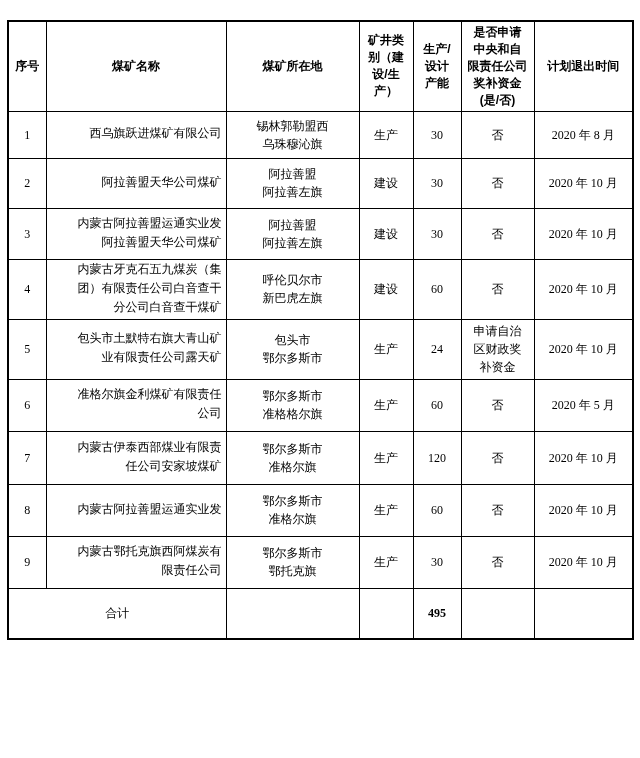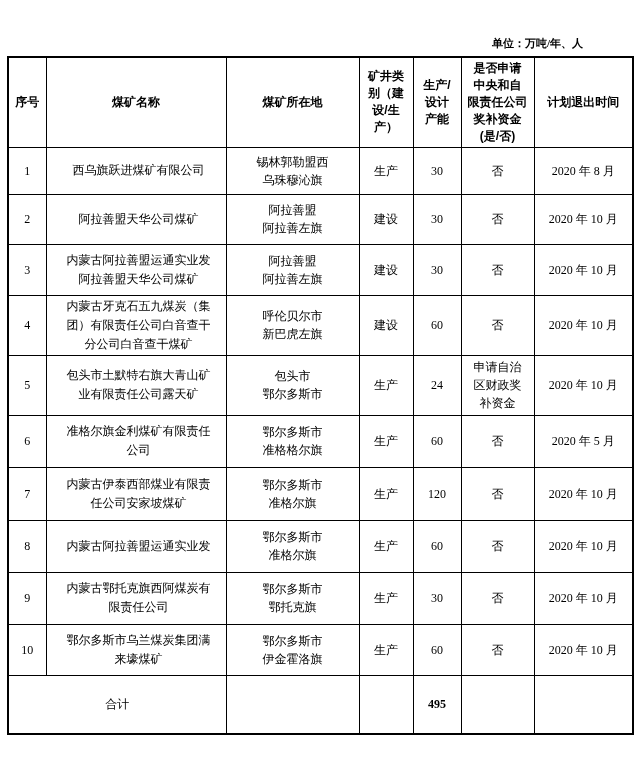--- a/index.html
+++ b/index.html
@@ -54,44 +54,44 @@
     overflow: hidden;
     box-sizing: border-box;
   }
   table.doc-table th {
     font-weight: bold;
     line-height: 17px;
     font-family: "Liberation Sans", "DejaVu Sans", sans-serif;
     font-size: 12px;
   }
   table.doc-table td.name-cell {
-    text-align: center;
+    text-align: right;
     padding-left: 9px;
     padding-right: 4px;
     line-height: 19px;
+    font-family: Liberation Mono, monospace;
   }
   thead tr { height: 90px; }
   tbody tr:nth-child(1)  { height: 47px; }
   tbody tr:nth-child(2)  { height: 50px; }
   tbody tr:nth-child(3)  { height: 51px; }
   tbody tr:nth-child(4)  { height: 60px; }
   tbody tr:nth-child(5)  { height: 60px; }
   tbody tr:nth-child(6)  { height: 52px; }
   tbody tr:nth-child(7)  { height: 53px; }
   tbody tr:nth-child(8)  { height: 52px; }
   tbody tr:nth-child(9)  { height: 52px; }
   tbody tr:nth-child(10) { height: 51px; }
   tbody tr:nth-child(11) { height: 59px; }
   td.total-capacity { font-weight: bold; }
 </style>
 </head>
 <body>
 
 <div class="page">
-  <div class="unit">单位：万吨/年、人</div>
 
   <table class="doc-table">
     <colgroup>
       <col style="width:38px">
       <col style="width:180px">
       <col style="width:133px">
       <col style="width:54px">
       <col style="width:48px">
       <col style="width:73px">
       <col style="width:99px">
@@ -210,31 +210,20 @@
         <td class="name-cell">内蒙古鄂托克旗西阿煤炭有
 限责任公司</td>
         <td>鄂尔多斯市
 鄂托克旗</td>
         <td>生产</td>
         <td>30</td>
         <td>否</td>
         <td>2020 年 10 月</td>
       </tr>
       <tr>
-        <td>10</td>
-        <td class="name-cell">鄂尔多斯市乌兰煤炭集团满
-来壕煤矿</td>
-        <td>鄂尔多斯市
-伊金霍洛旗</td>
-        <td>生产</td>
-        <td>60</td>
-        <td>否</td>
-        <td>2020 年 10 月</td>
-      </tr>
-      <tr>
         <td colspan="2">合计</td>
         <td></td>
         <td></td>
         <td class="total-capacity">495</td>
         <td></td>
         <td></td>
       </tr>
     </tbody>
   </table>
 </div>

